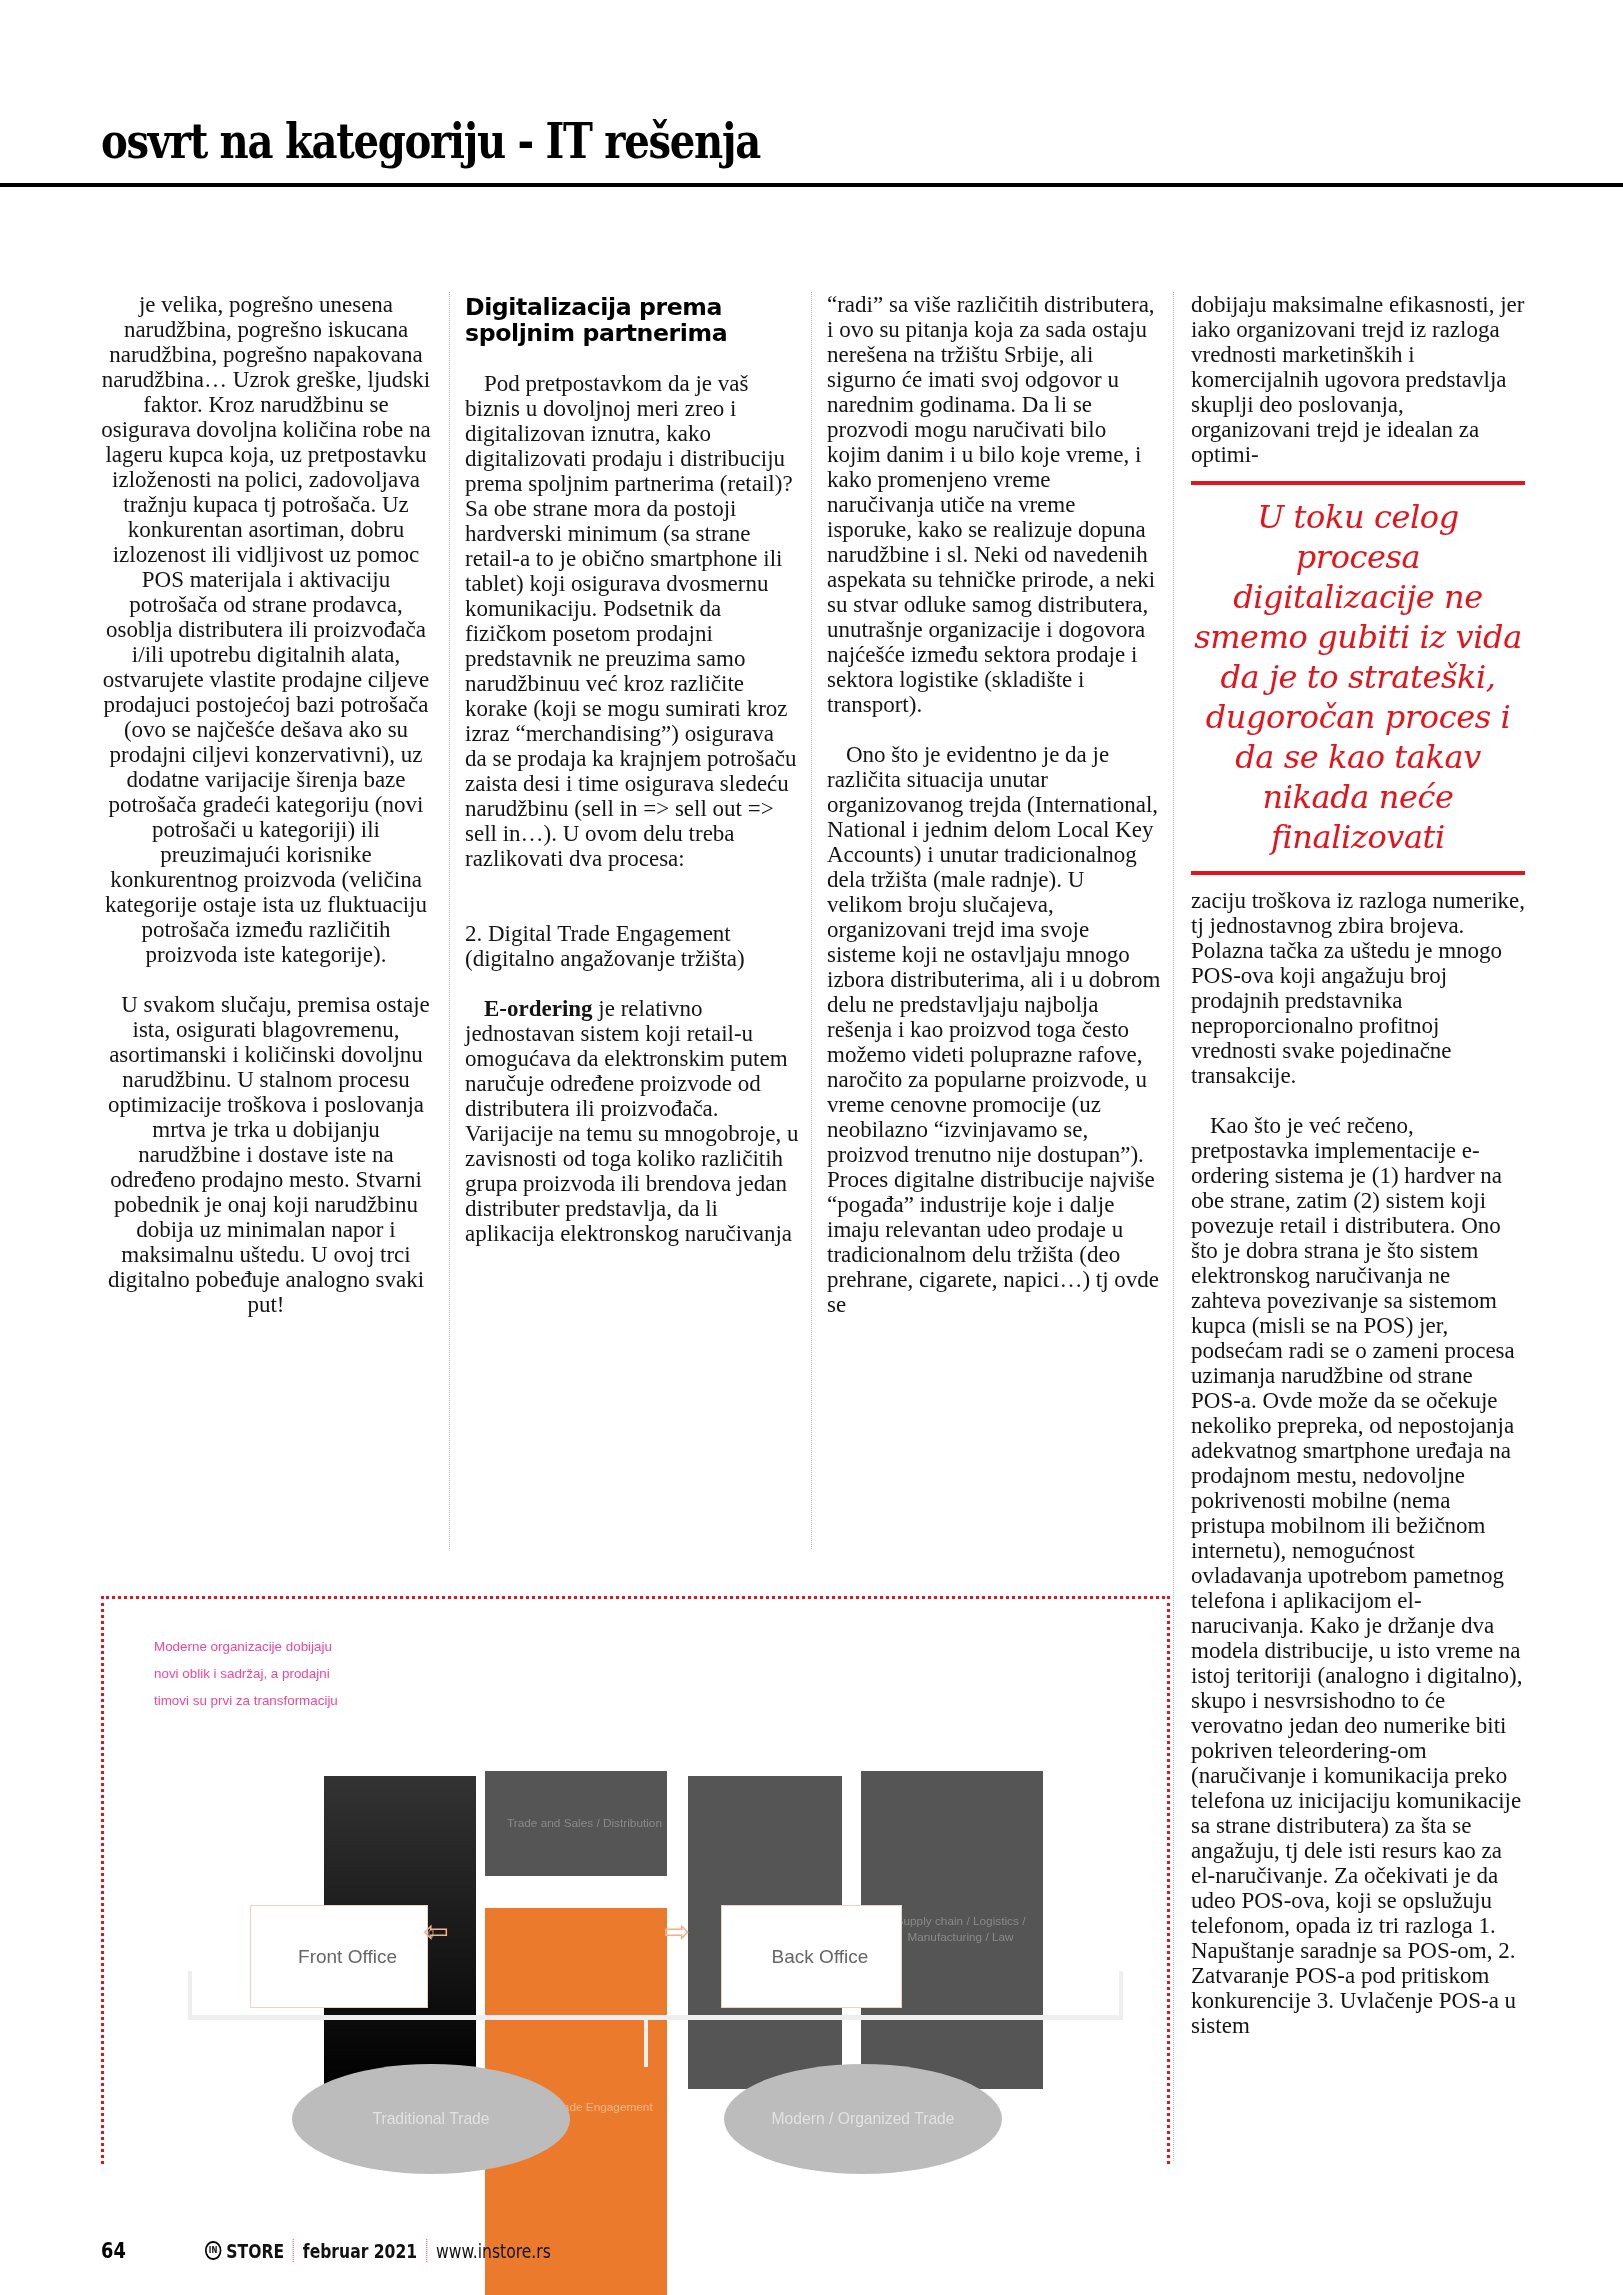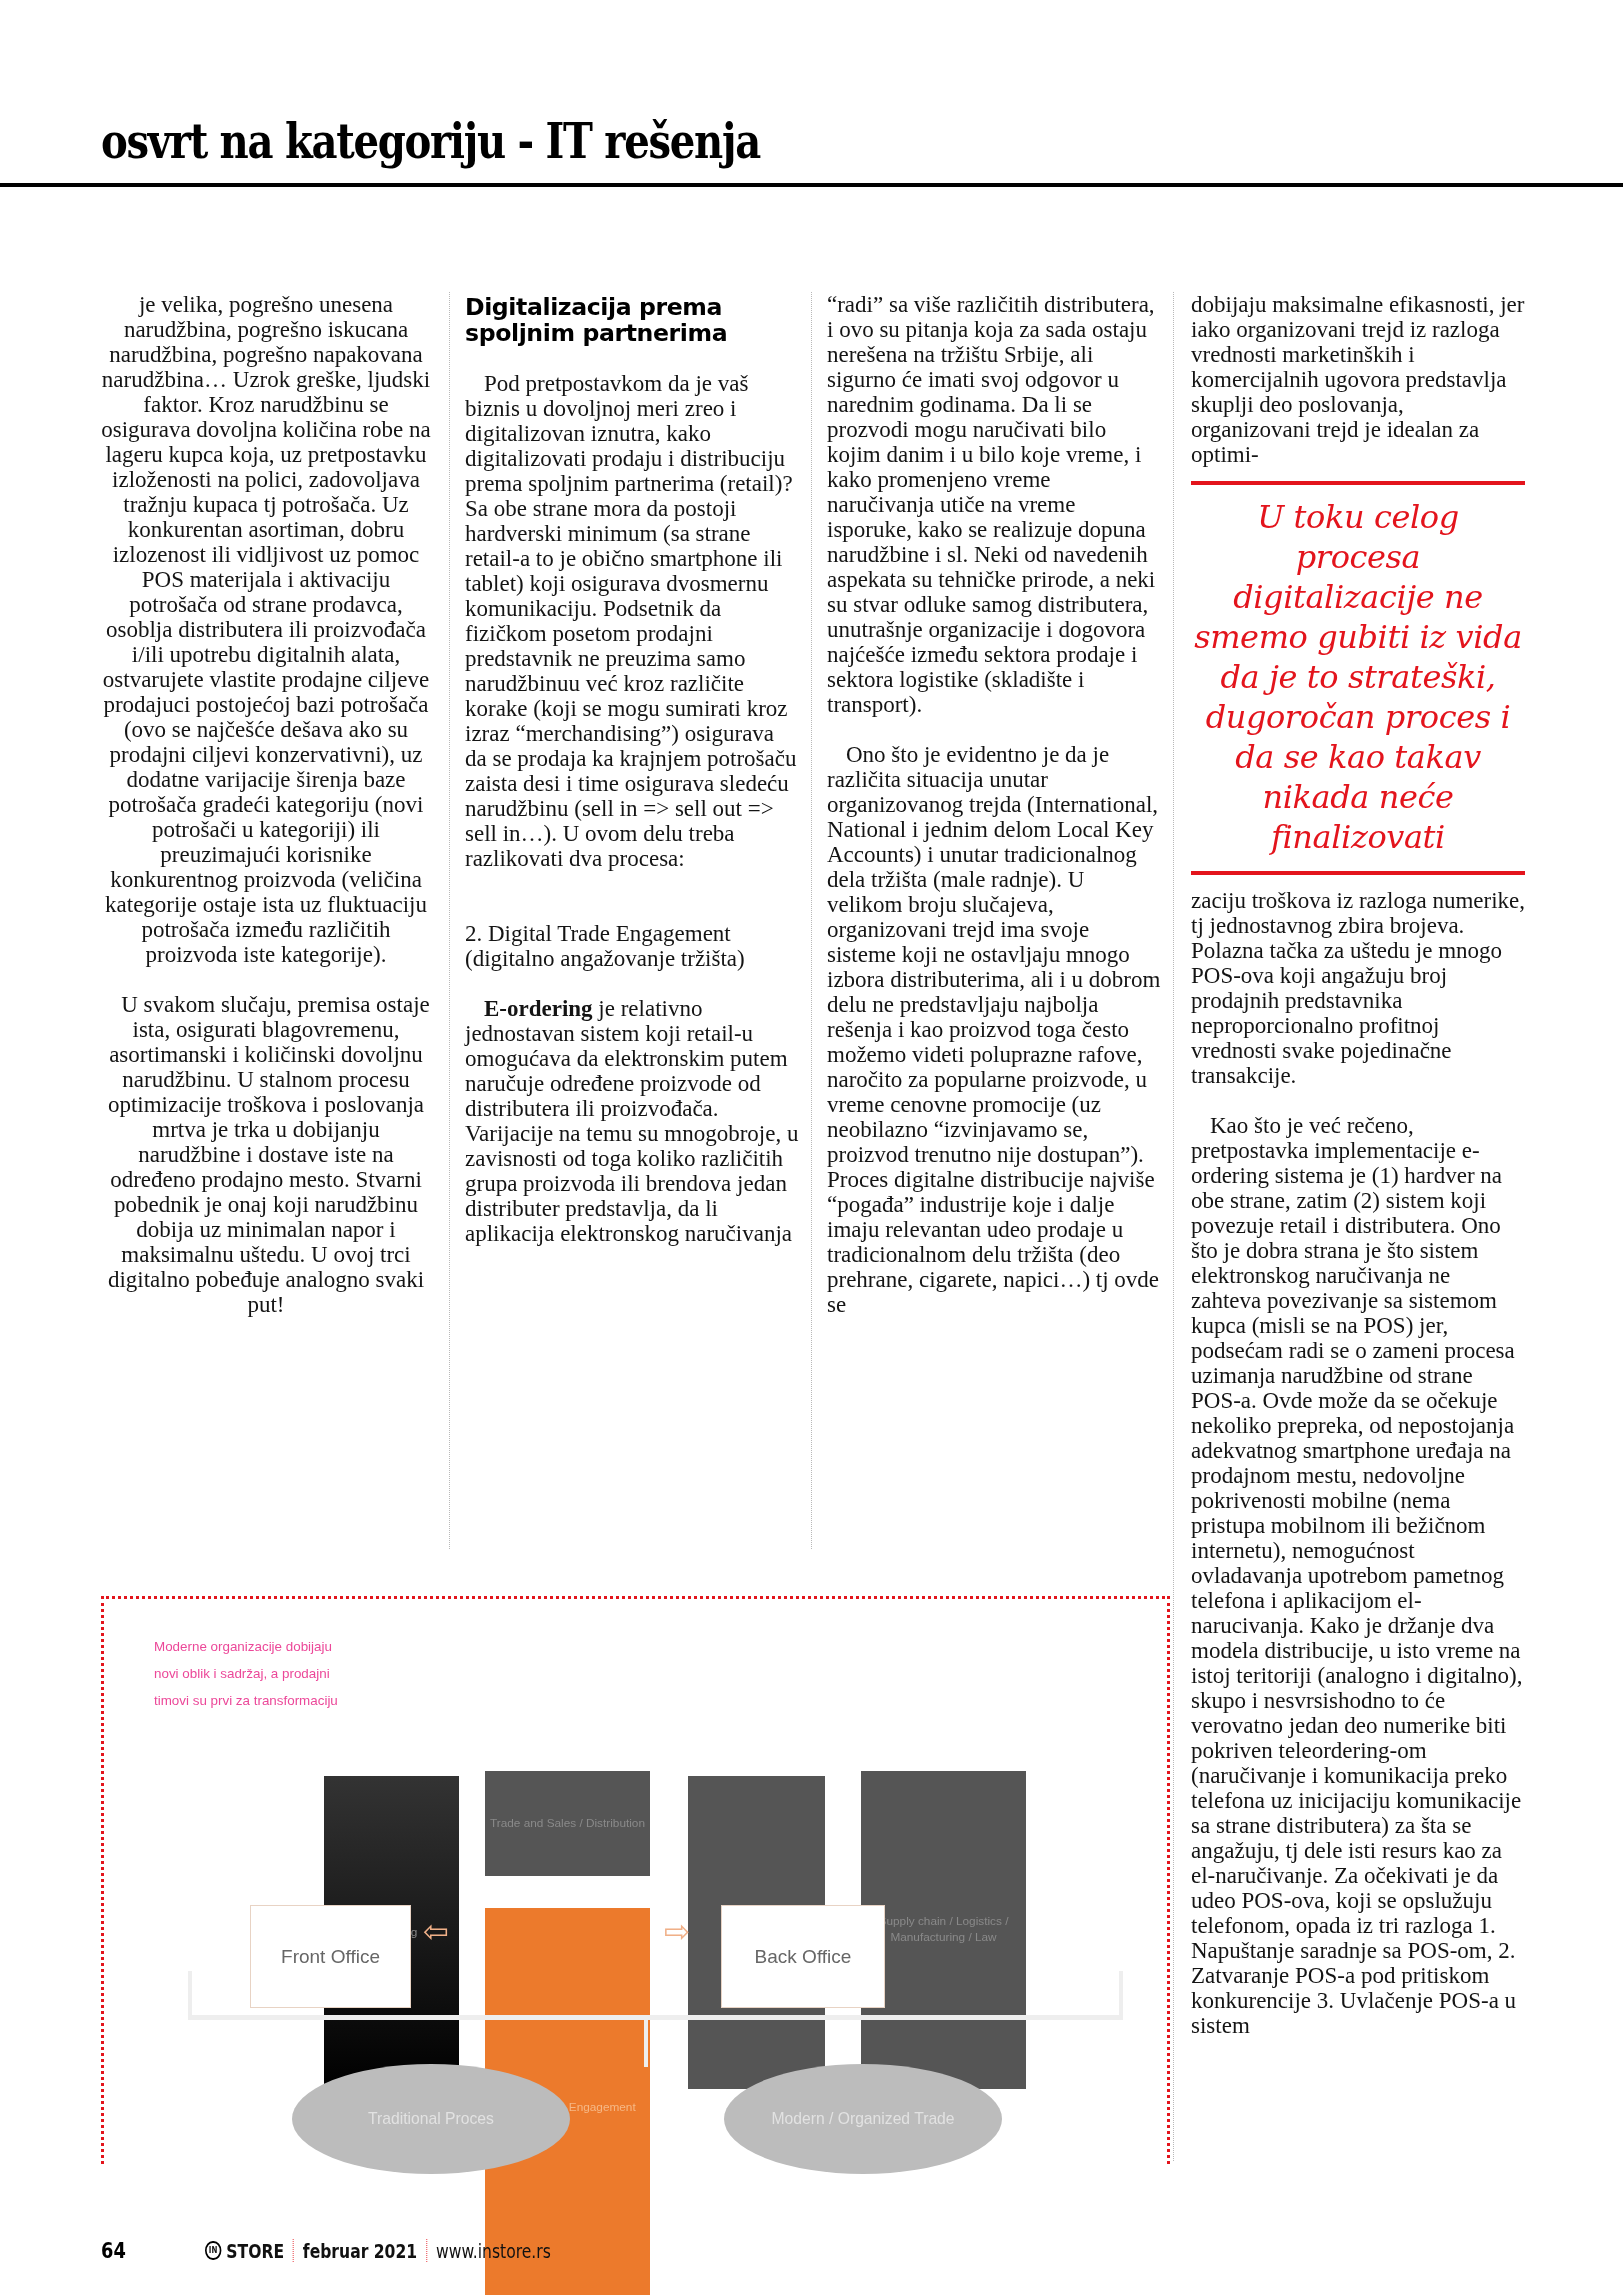--- a/index.html
+++ b/index.html
@@ -33,21 +33,21 @@
 
   .diagram-frame {
     position: absolute; left: 101px; top: 1596px; width: 1063px; height: 565px;
     border-top: 3.9px dotted #e3141c; border-left: 3.9px dotted #e3141c; border-right: 3.9px dotted #e3141c;
   }
   .diagram-caption {
     position: absolute; left: 126px; top: 1633px; width: 204px;
     font-family: "Liberation Sans", "DejaVu Sans", sans-serif; font-size: 13.4px; line-height: 27px; color: #ec4899; margin-left: 28px;
   }
   .dbox { position: absolute; display: flex; align-items: center; justify-content: center; text-align: center;
-    font-family: "Liberation Sans", "DejaVu Sans", sans-serif; font-size: 11.8px; line-height: 15.7px; }
+    font-family: "Liberation Sans", "DejaVu Sans", sans-serif; font-size: 11.8px; line-height: 15.7px; padding-left: 17px; }
   .dbox.dark { background: linear-gradient(#333, #000); color: #888; }
   .dbox.grey { background: #555; color: #8a8a8a; }
   .dbox.orange { background: #ec7a2c; color: #f6b886; }
   .dbox.outline { background: #fff; border: 1.6px solid #e8d3c4; color: #666; font-size: 19px; }
   .dcircle { position: absolute; border-radius: 50%; background: #bcbcbc; color: #e2e2e2; display: flex; align-items: center; justify-content: center; text-align: center;
     font-family: "Liberation Sans", "DejaVu Sans", sans-serif; font-size: 15.7px; line-height: 22px; }
   .darrow { position: absolute; font-size: 31px; color: #f0b088; font-family: "DejaVu Sans", sans-serif; }
   .dline { position: absolute; background: #eeeeee; }
 
   .footer { position: absolute; top: 2235px; left: 101px; height: 31px; display: flex; align-items: center; }
@@ -126,21 +126,21 @@
 <div class="dline" style="left:188px; top:2015px; width:935px; height:4.7px;"></div>
 <div class="dline" style="left:188px; top:1971px; width:3.9px; height:47px;"></div>
 <div class="dline" style="left:1119px; top:1971px; width:3.9px; height:47px;"></div>
 <div class="dline" style="left:644px; top:2020px; width:3.9px; height:47px;"></div>
 
 <div class="dbox outline" style="left:250px; top:1905px; width:159px; height:101px;">Front Office</div>
 <div class="darrow" style="left:423px; top:1913px;">⇦</div>
 <div class="darrow" style="left:664px; top:1913px;">⇨</div>
 <div class="dbox outline" style="left:721px; top:1905px; width:162px; height:101px;">Back Office</div>
 
-<div class="dcircle" style="left:292px; top:2064px; width:278px; height:110px;">Traditional Proces</div>
+<div class="dcircle" style="left:292px; top:2064px; width:278px; height:110px;">Traditional Trade</div>
 <div class="dcircle" style="left:724px; top:2064px; width:278px; height:110px;">Modern / Organized Trade</div>
 
 <div class="footer">
   <span class="page-num">64</span>
   <span class="foot-brand">
     <span class="foot-logo">IN</span>
     <span class="foot-store">STORE</span>
     <span class="foot-sep"></span>
     <span class="foot-date">februar 2021</span>
     <span class="foot-sep"></span>

